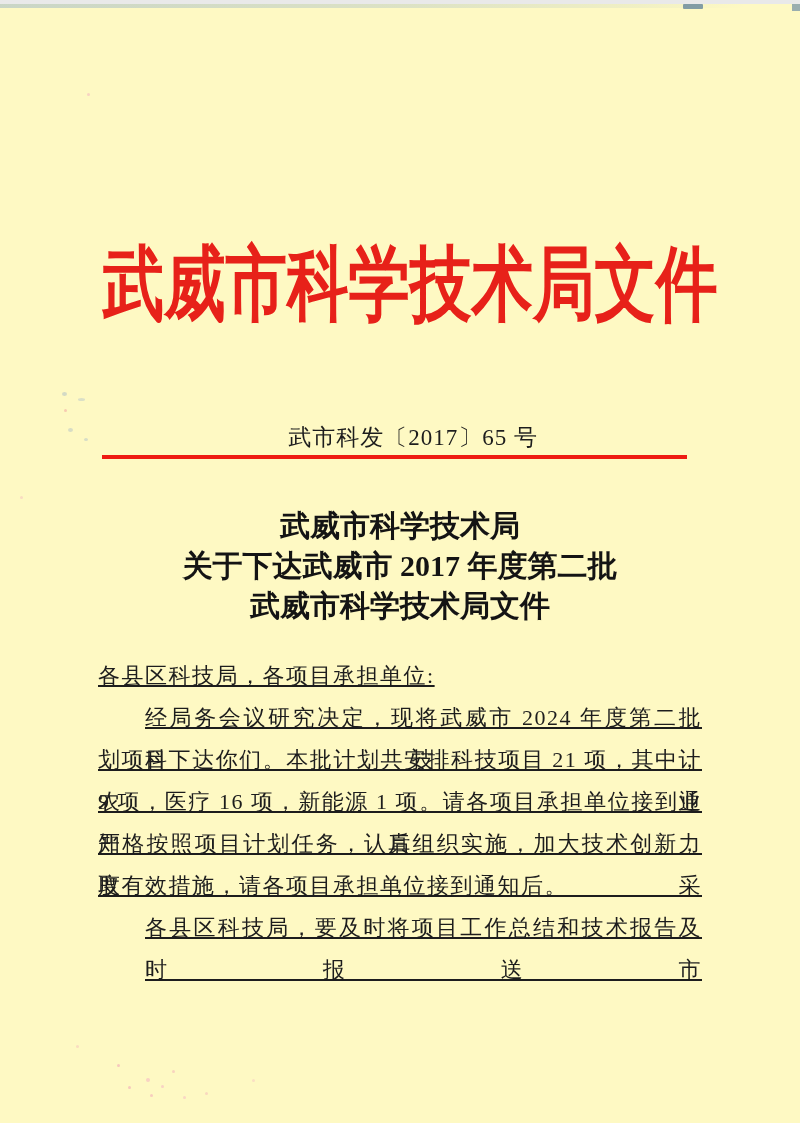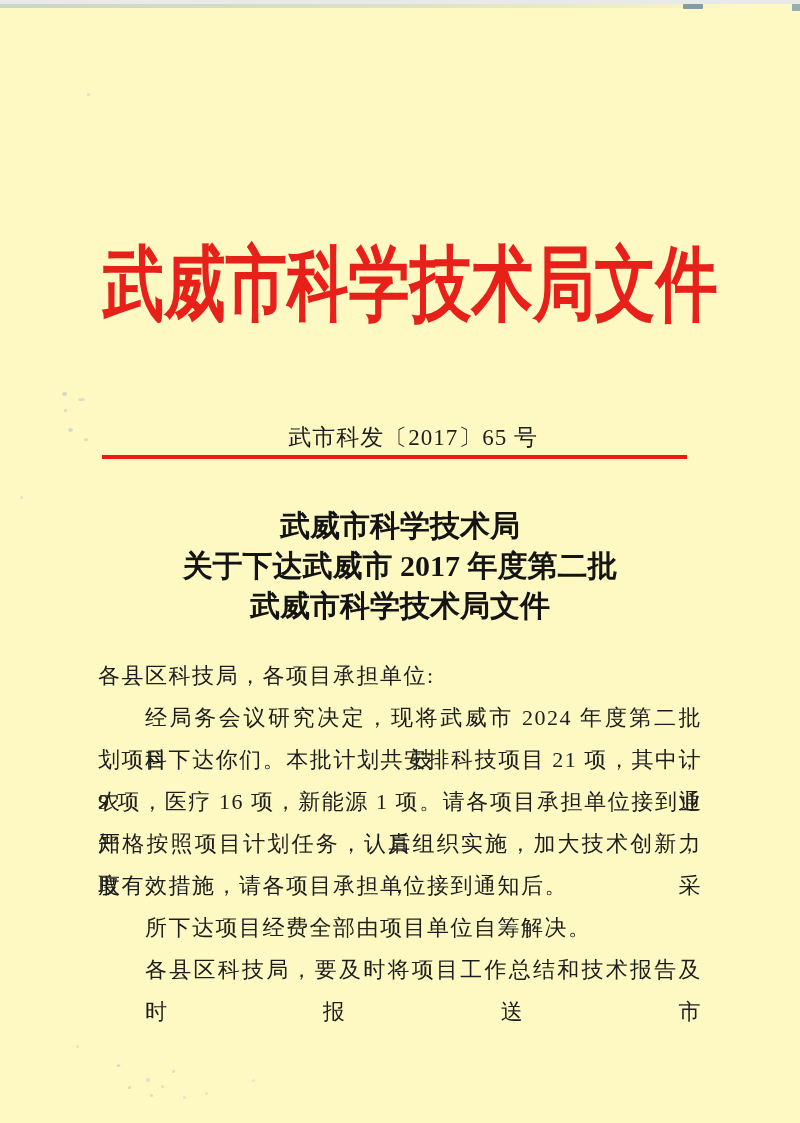--- a/index.html
+++ b/index.html
@@ -101,21 +101,21 @@
 
   
   .content {
     position: absolute; top: 651px; left: 98px;
     width: 604px;
     font-size: 22px;
     letter-spacing: 1.5px;
     line-height: 42px;
     color: #1d1d1d;
   }
-  .content .line { height: 42px; white-space: nowrap; }
+  .content .line { height: 42px; white-space: nowrap; text-decoration: underline; }
   .content .indent { padding-left: 47px; }
   .content .fill { text-align: justify; text-align-last: justify; white-space: normal; }
 </style>
 </head>
 <body>
 
 <div class="page">
 
   <div class="top-strip"></div>
   <div class="top-strip-dark"></div>
@@ -152,17 +152,16 @@
     <div>武威市科学技术局文件</div>
   </div>
 
   <div class="content">
     <div class="line">各县区科技局，各项目承担单位:</div>
     <div class="line indent fill">经局务会议研究决定，现将武威市 2024 年度第二批科技计</div>
     <div class="line fill">划项目下达你们。本批计划共安排科技项目 21 项，其中，农业</div>
     <div class="line fill">9 项，医疗 16 项，新能源 1 项。请各项目承担单位接到通知后，</div>
     <div class="line fill">严格按照项目计划任务，认真组织实施，加大技术创新力度，采</div>
     <div class="line">取有效措施，请各项目承担单位接到通知后。</div>
-    <div class="line indent">所下达项目经费全部由项目单位自筹解决。</div>
     <div class="line indent fill">各县区科技局，要及时将项目工作总结和技术报告及时报送市</div>
   </div>
 
 </div>
 
 </body></html>

